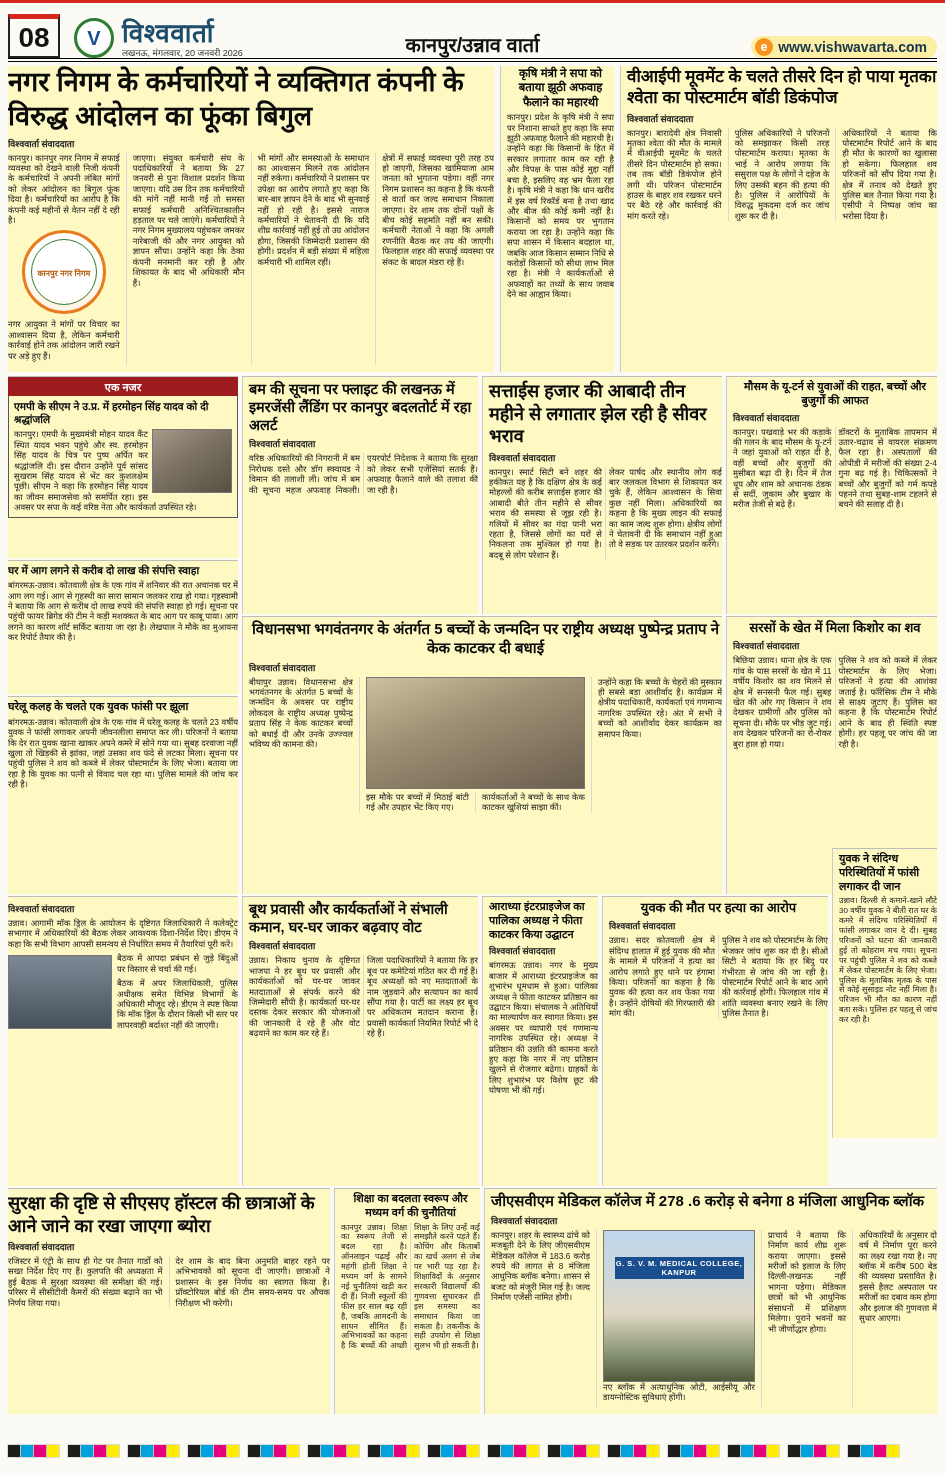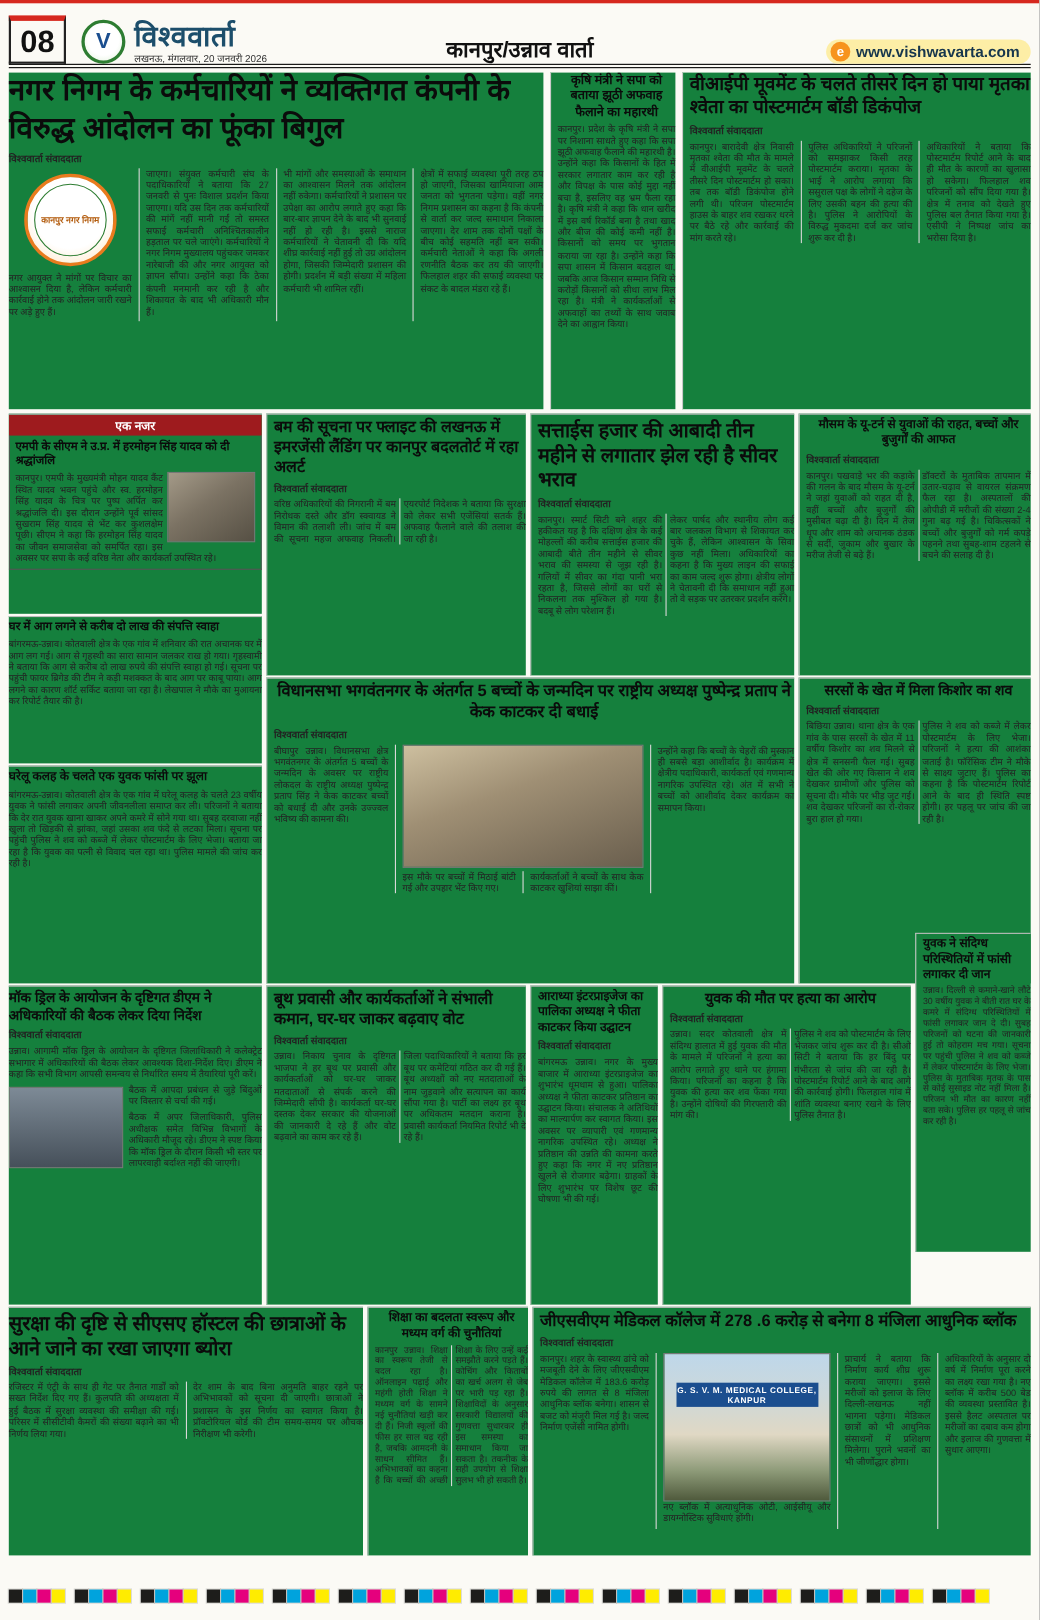--- a/index.html
+++ b/index.html
@@ -19,21 +19,21 @@
   .mname{line-height:1}
   .mname .paper{font-size:26px;font-weight:bold;color:#1c4e6b;letter-spacing:.5px}
   .mname .edition{font-size:9px;color:#333;margin-top:3px}
   .mcenter{position:absolute;left:0;right:0;text-align:center;font-size:20px;font-weight:bold;pointer-events:none}
   .mright{margin-left:auto;display:flex;align-items:center;gap:5px;background:#fdeea6;border-radius:12px;padding:2px 10px 2px 4px}
   .ecircle{width:18px;height:18px;border-radius:50%;background:#f7941d;color:#fff;font-weight:bold;
            font-size:12px;display:flex;align-items:center;justify-content:center}
   .site{font-size:14px;font-weight:bold;color:#17364d}
 
   
-  .sec{position:absolute;overflow:hidden;background:#15803d}
+  .sec{position:absolute;overflow:hidden;background:#fef9c3}
   .bl{border-left:1px solid #c9c9c9;padding-left:6px}
   .bt{border-top:1px solid #bdbdbd;padding-top:3px}
   .hl{font-weight:bold;color:#0b0b0b;line-height:1.25;margin-bottom:3px}
   .ctr{text-align:center}
   .byline{font-size:9px;font-weight:bold;margin:2px 0 3px 0;color:#222}
   .body{font-size:8.4px;line-height:1.24;text-align:justify;color:#232323}
   .small{font-size:8px}
   .cols2{column-count:2;column-gap:7px;column-rule:1px solid #d8d8d8}
   .acols{display:flex;gap:0}
   .acol{flex:1;min-width:0;padding:0 6px}
@@ -45,21 +45,21 @@
   .nn-logo{width:84px;height:84px;border-radius:50%;border:3px solid #e87b1e;margin:5px auto;position:relative;
            background:radial-gradient(circle at 50% 40%,#ffffff 55%,#ffe3bc);display:flex;align-items:center;
            justify-content:center;text-align:center;font-size:8px;font-weight:bold;color:#b35c0e;padding:10px}
   .nn-logo::after{content:"";position:absolute;inset:6px;border:1.5px solid #2e7d32;border-radius:50%}
 
   .photo{border:1px solid #777;background:linear-gradient(145deg,#a49a88 0%,#7b7263 45%,#565044 100%)}
   .ph-tribute{float:right;width:80px;height:64px;margin:0 0 3px 4px}
   .ph-birthday{width:100%;height:112px;margin-bottom:3px;background:linear-gradient(160deg,#cdbf9f 0%,#9f8f74 40%,#6a5f4e 100%)}
   .ph-meeting{float:left;width:104px;height:74px;margin:2px 5px 2px 0;background:linear-gradient(#7d8a96,#46505a)}
   .ph-hostel{width:112px;height:78px;margin-top:3px;background:linear-gradient(#94a07f,#525b45)}
-  .ph-gsvm{width:100%;height:135px;position:relative;border:1px solid #777;
+  .ph-gsvm{width:100%;height:152px;position:relative;border:1px solid #777;
            background:linear-gradient(180deg,#bed7ea 0%,#ccd8da 28%,#e0d8c4 55%,#8d9a78 80%,#4f5a3c 100%)}
   .gsvm-sign{position:absolute;top:26px;left:7%;right:7%;background:#1b4e8f;color:#fff;font-size:7.5px;
              font-weight:bold;text-align:center;padding:2px 1px;letter-spacing:.5px}
 
   
   .eknazar-head{background:#9e1b1e;color:#fff;font-weight:bold;font-size:11px;text-align:center;padding:2px 0}
   .eknazar-box{border:1px solid #555;border-top:0;padding:4px 5px}
 
   
   #colorbar{position:absolute;left:8px;top:1444px;width:929px;height:14px;display:flex;align-items:center}
@@ -84,20 +84,21 @@
       <span class="ecircle">e</span>
       <span class="site">www.vishwavarta.com</span>
     </div>
   </header>
 
   <section class="sec" style="left:8px;top:66px;width:486px;height:306px">
     <h1 class="hl" style="font-size:27px">नगर निगम के कर्मचारियों ने व्यक्तिगत कंपनी के विरुद्ध आंदोलन का फूंका बिगुल</h1>
     <div class="byline">विश्ववार्ता संवाददाता</div>
     <div class="acols">
       <div class="acol">
+        <p class="body">कानपुर। कानपुर नगर निगम में सफाई व्यवस्था को देखने वाली निजी कंपनी के कर्मचारियों ने अपनी लंबित मांगों को लेकर आंदोलन का बिगुल फूंक दिया है। कर्मचारियों का आरोप है कि कंपनी कई महीनों से वेतन नहीं दे रही है।</p>
         <div class="nn-logo">कानपुर नगर निगम</div>
         <p class="body">नगर आयुक्त ने मांगों पर विचार का आश्वासन दिया है, लेकिन कर्मचारी कार्रवाई होने तक आंदोलन जारी रखने पर अड़े हुए हैं।</p>
       </div>
       <div class="acol body">जाएगा। संयुक्त कर्मचारी संघ के पदाधिकारियों ने बताया कि 27 जनवरी से पुनः विशाल प्रदर्शन किया जाएगा। यदि उस दिन तक कर्मचारियों की मांगें नहीं मानी गईं तो समस्त सफाई कर्मचारी अनिश्चितकालीन हड़ताल पर चले जाएंगे। कर्मचारियों ने नगर निगम मुख्यालय पहुंचकर जमकर नारेबाजी की और नगर आयुक्त को ज्ञापन सौंपा। उन्होंने कहा कि ठेका कंपनी मनमानी कर रही है और शिकायत के बाद भी अधिकारी मौन हैं।</div>
       <div class="acol body">भी मांगों और समस्याओं के समाधान का आश्वासन मिलने तक आंदोलन नहीं रुकेगा। कर्मचारियों ने प्रशासन पर उपेक्षा का आरोप लगाते हुए कहा कि बार-बार ज्ञापन देने के बाद भी सुनवाई नहीं हो रही है। इससे नाराज कर्मचारियों ने चेतावनी दी कि यदि शीघ्र कार्रवाई नहीं हुई तो उग्र आंदोलन होगा, जिसकी जिम्मेदारी प्रशासन की होगी। प्रदर्शन में बड़ी संख्या में महिला कर्मचारी भी शामिल रहीं।</div>
       <div class="acol body">क्षेत्रों में सफाई व्यवस्था पूरी तरह ठप हो जाएगी, जिसका खामियाजा आम जनता को भुगतना पड़ेगा। वहीं नगर निगम प्रशासन का कहना है कि कंपनी से वार्ता कर जल्द समाधान निकाला जाएगा। देर शाम तक दोनों पक्षों के बीच कोई सहमति नहीं बन सकी। कर्मचारी नेताओं ने कहा कि अगली रणनीति बैठक कर तय की जाएगी। फिलहाल शहर की सफाई व्यवस्था पर संकट के बादल मंडरा रहे हैं।</div>
     </div>
   </section>
 
   <section class="sec bl" style="left:500px;top:66px;width:114px;height:306px">
@@ -179,21 +180,20 @@
   <section class="sec bl bt" style="left:726px;top:616px;width:211px;height:278px">
     <h2 class="hl ctr" style="font-size:13px">सरसों के खेत में मिला किशोर का शव</h2>
     <div class="byline">विश्ववार्ता संवाददाता</div>
     <div class="cols2">
       <div class="body">बिछिया उन्नाव। थाना क्षेत्र के एक गांव के पास सरसों के खेत में 11 वर्षीय किशोर का शव मिलने से क्षेत्र में सनसनी फैल गई। सुबह खेत की ओर गए किसान ने शव देखकर ग्रामीणों और पुलिस को सूचना दी। मौके पर भीड़ जुट गई। शव देखकर परिजनों का रो-रोकर बुरा हाल हो गया।</div>
       <div class="body">पुलिस ने शव को कब्जे में लेकर पोस्टमार्टम के लिए भेजा। परिजनों ने हत्या की आशंका जताई है। फॉरेंसिक टीम ने मौके से साक्ष्य जुटाए हैं। पुलिस का कहना है कि पोस्टमार्टम रिपोर्ट आने के बाद ही स्थिति स्पष्ट होगी। हर पहलू पर जांच की जा रही है।</div>
     </div>
   </section>
 
   <section class="sec bt" style="left:8px;top:896px;width:230px;height:290px">
-    <h2 class="hl" style="font-size:12.5px">मॉक ड्रिल के आयोजन के दृष्टिगत डीएम ने अधिकारियों की बैठक लेकर दिया निर्देश</h2>
     <div class="byline">विश्ववार्ता संवाददाता</div>
     <p class="body">उन्नाव। आगामी मॉक ड्रिल के आयोजन के दृष्टिगत जिलाधिकारी ने कलेक्ट्रेट सभागार में अधिकारियों की बैठक लेकर आवश्यक दिशा-निर्देश दिए। डीएम ने कहा कि सभी विभाग आपसी समन्वय से निर्धारित समय में तैयारियां पूरी करें।</p>
     <div>
       <div class="photo ph-meeting"></div>
       <p class="body">बैठक में आपदा प्रबंधन से जुड़े बिंदुओं पर विस्तार से चर्चा की गई।</p>
       <p class="body">बैठक में अपर जिलाधिकारी, पुलिस अधीक्षक समेत विभिन्न विभागों के अधिकारी मौजूद रहे। डीएम ने स्पष्ट किया कि मॉक ड्रिल के दौरान किसी भी स्तर पर लापरवाही बर्दाश्त नहीं की जाएगी।</p>
     </div>
   </section>
 
   <section class="sec bl bt" style="left:242px;top:896px;width:236px;height:290px">

